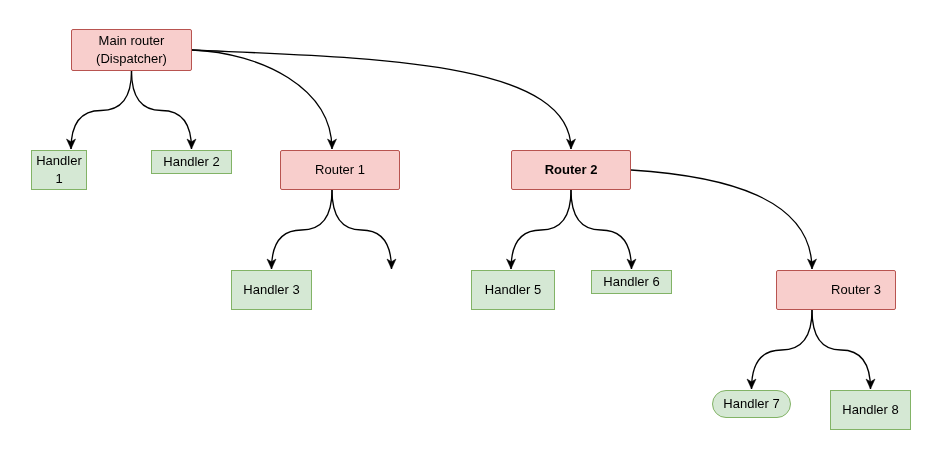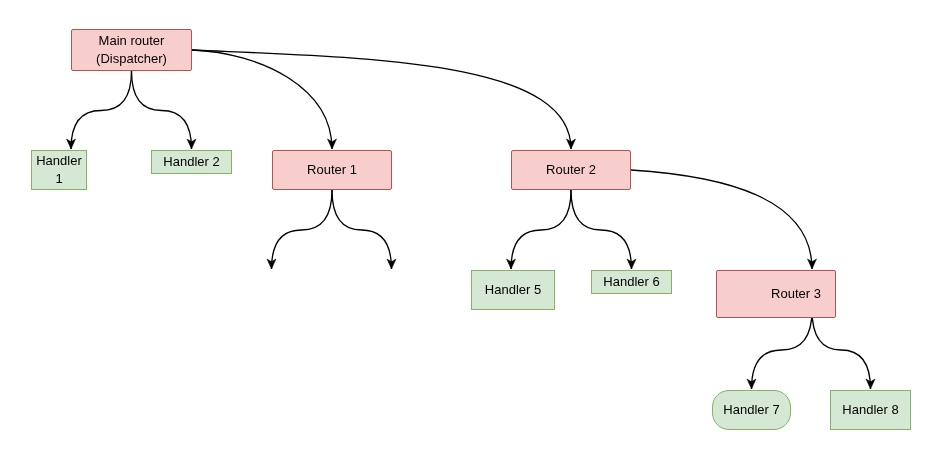--- a/index.html
+++ b/index.html
@@ -64,29 +64,30 @@
     <path class="edge" d="M 812 310 Q 812 350 841 350 Q 870.5 350 870.5 389" marker-end="url(#arrow)"></path>
   </svg>
 
   <div class="node router" style="left:71px; top:29px; width:121px; height:42px;">Main router
 (Dispatcher)</div>
 
   <div class="node handler" style="left:31px; top:150px; width:56px; height:40px;">Handler 1</div>
 
   <div class="node handler" style="left:151px; top:150px; width:81px; height:24px;">Handler 2</div>
 
-  <div class="node router" style="left:272px; top:150px; width:120px; height:40px;">Router 1</div>
+  <div class="node router" style="left:280px; top:150px; width:120px; height:40px;">Router 1</div>
 
-  <div class="node router" style="left:511px; top:150px; width:120px; height:40px;">Router 2</div>
+  <div class="node router" style="left:511px; top:150px; width:120px; height:40px;font-weight:bold;">Router 2</div>
 
+  <div class="node handler" style="left:231px; top:270px; width:81px; height:40px;">Handler 3</div>
 
 
   <div class="node handler" style="left:471px; top:270px; width:84px; height:40px;">Handler 5</div>
 
   <div class="node handler" style="left:591px; top:270px; width:81px; height:24px;">Handler 6</div>
 
-  <div class="node router" style="left:716px; top:270px; width:120px; height:48px;padding-left:40px;">Router 3</div>
+  <div class="node router" style="left:776px; top:270px; width:120px; height:40px;padding-left:40px;">Router 3</div>
 
-  <div class="node handler" style="left:712px; top:390px; width:79px; height:40px;border-radius:17px;">Handler 7</div>
+  <div class="node handler" style="left:712px; top:390px; width:79px; height:28px;border-radius:17px;">Handler 7</div>
 
   <div class="node handler" style="left:830px; top:390px; width:81px; height:40px;text-align:right;">Handler 8</div>
 
 </div>
 
 </body></html>

